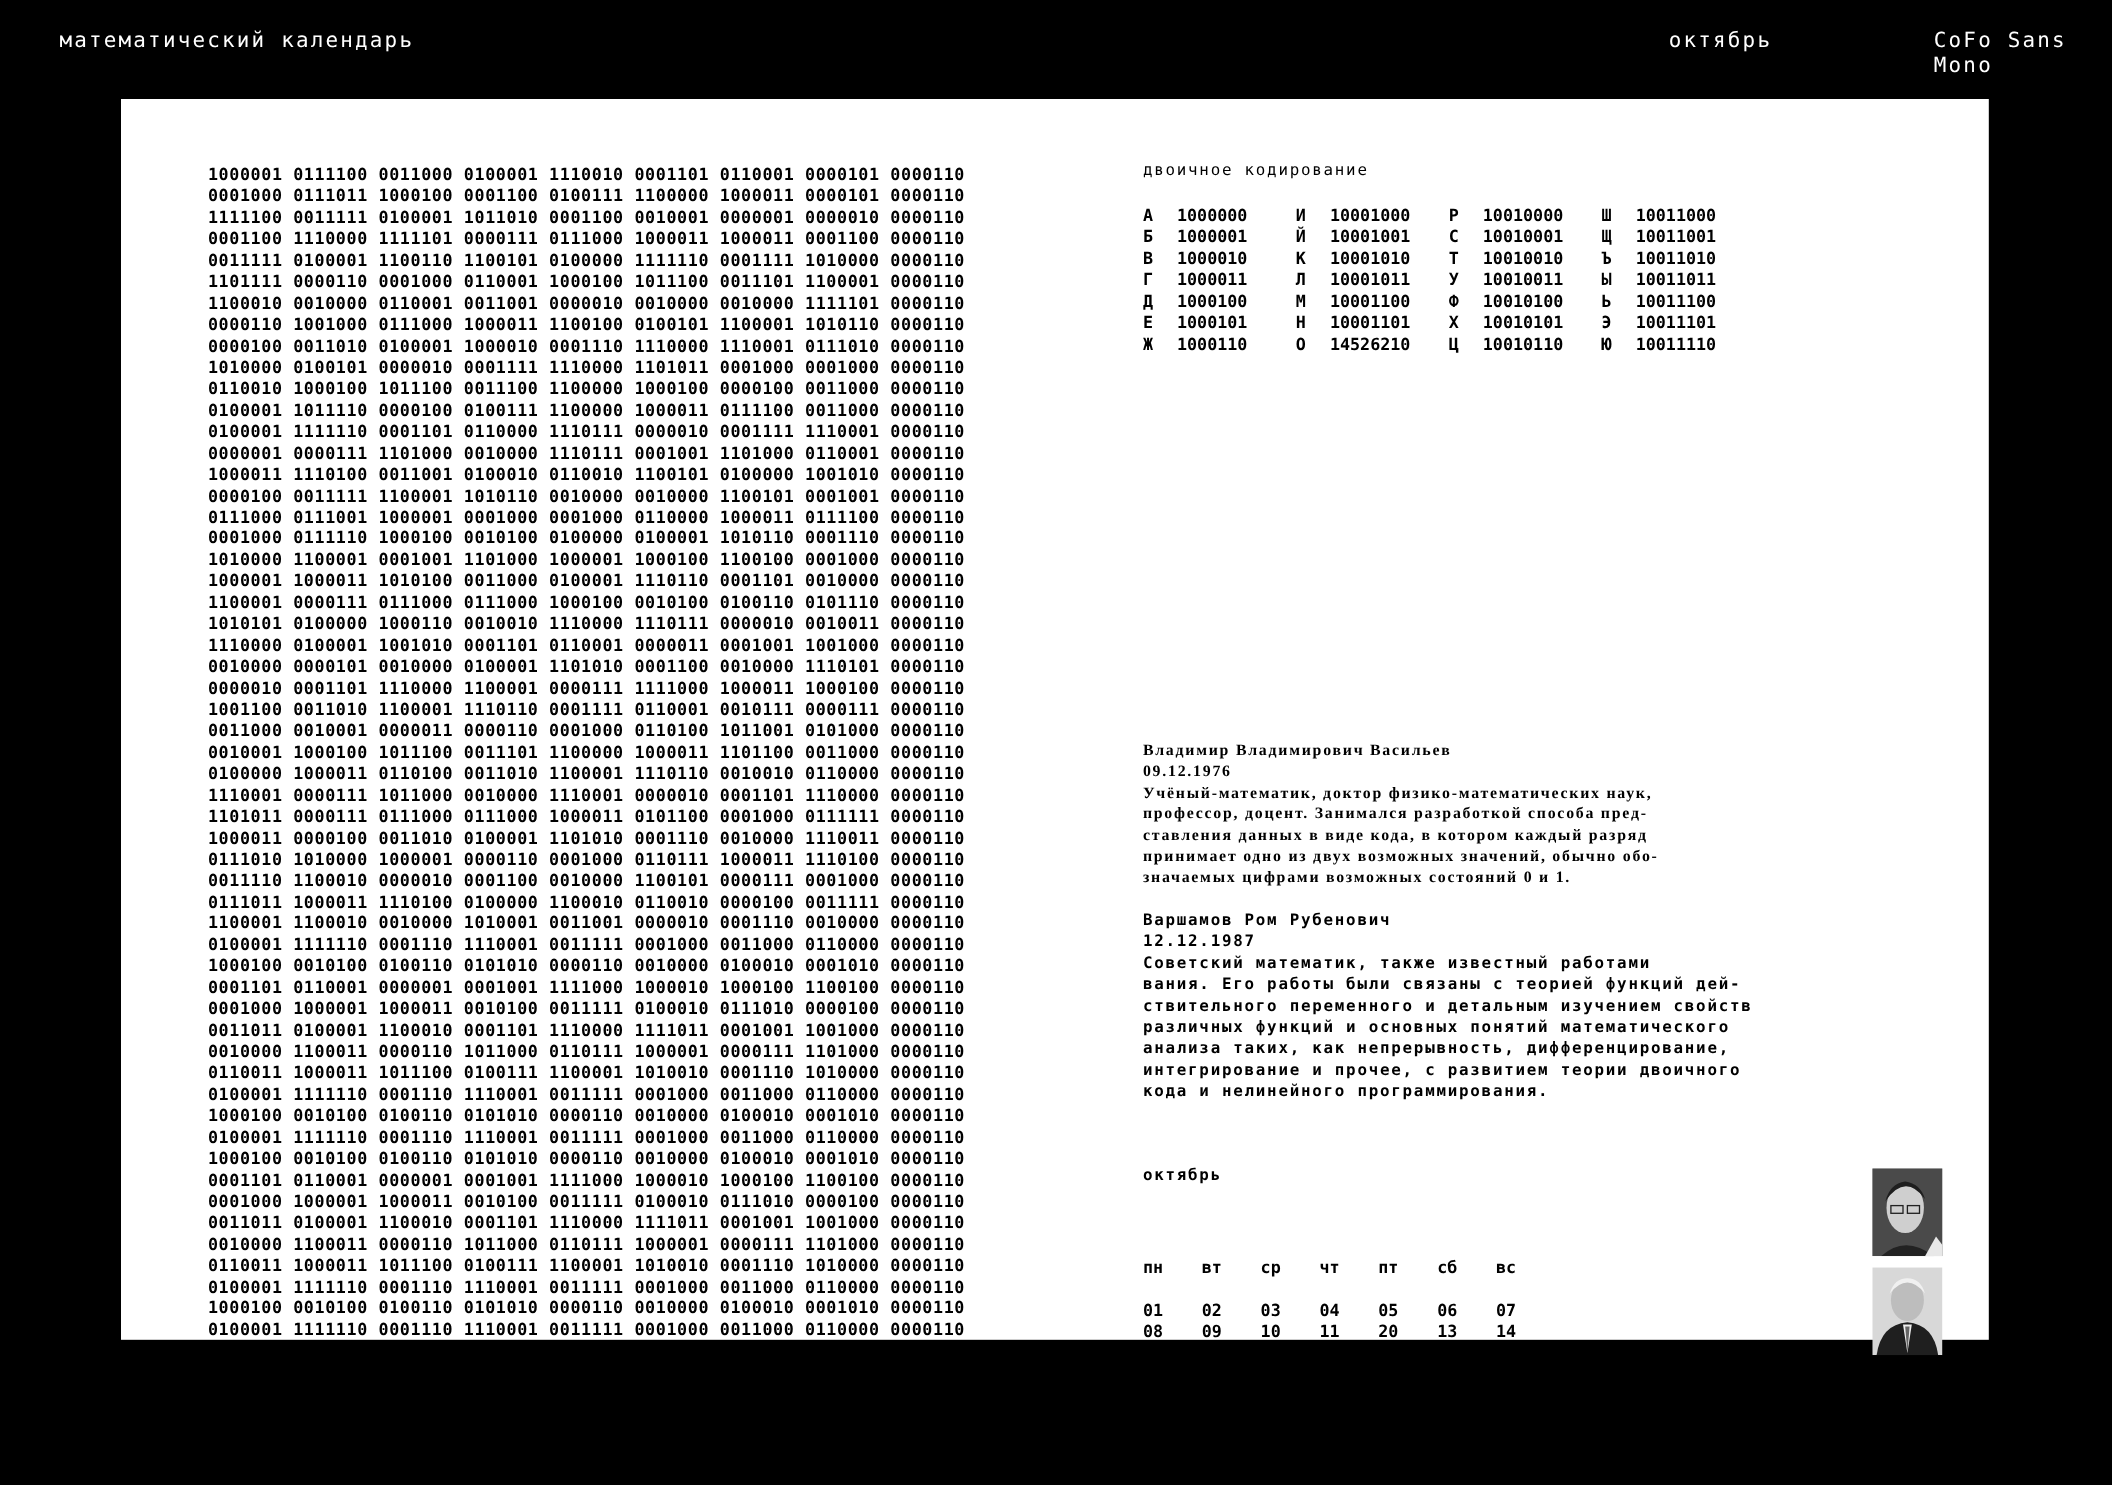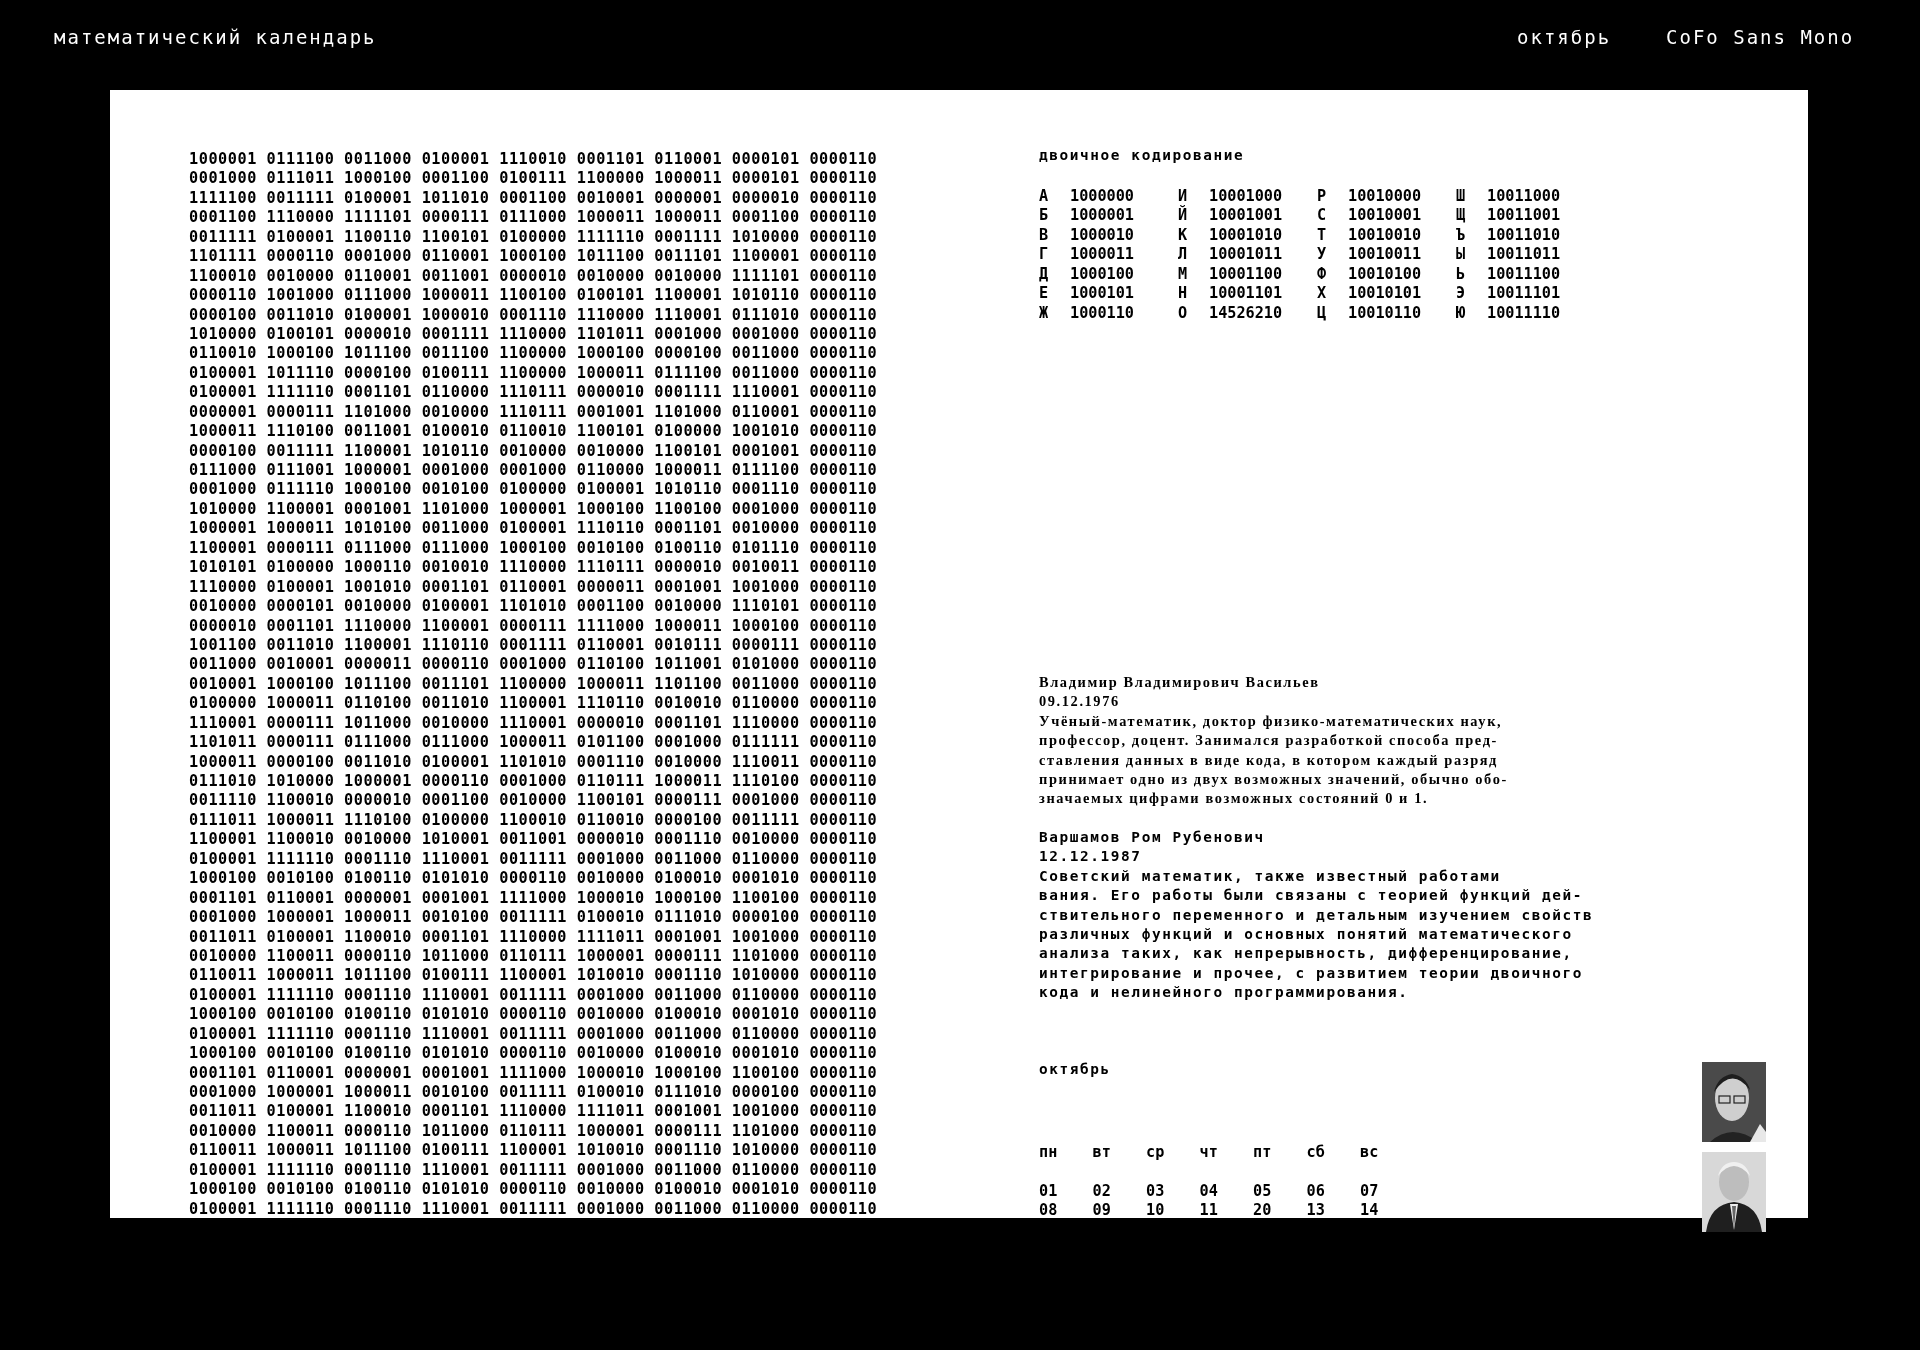--- a/index.html
+++ b/index.html
@@ -2,42 +2,42 @@
 <html><head>
 <meta charset="utf-8">
 <style>
   html,body{margin:0;padding:0;}
   body{width:1920px;height:1350px;background:#000;position:relative;overflow:hidden;font-family:"DejaVu Sans Mono","Liberation Mono",monospace;}
   .top{position:absolute;top:26px;color:#fff;font-size:19px;letter-spacing:2px;}
   .card{position:absolute;left:110px;top:90px;width:1698px;height:1128px;background:#fff;}
   .grid{position:absolute;left:79px;top:60px;font-size:15.2px;line-height:19.45px;color:#000;font-weight:bold;white-space:pre;letter-spacing:0.55px;}
   .grid div{height:19.45px;}
   .right{position:absolute;left:929px;color:#000;font-size:14.4px;letter-spacing:1.6px;line-height:19.4px;}
-  .enc-title{top:56px;font-weight:bold;}
+  .enc-title{top:56px;font-weight:normal;}
   .enc{position:absolute;left:929px;top:97px;font-size:15.2px;line-height:19.45px;font-weight:bold;}
   .enc table{border-collapse:collapse;}
   .enc td{padding:0;height:19.45px;}
   .enc td.l{width:31px;}
   .enc td.c{width:108px;}
   .bio{font-weight:bold;}
   .bio p{margin:0;}
   .cal-title{top:970px;font-weight:bold;}
   .cal{position:absolute;left:929px;top:1009px;font-size:15.2px;line-height:19.45px;font-weight:bold;}
   .cal table{border-collapse:collapse;margin-top:44px;}
   .cal td{padding:0;width:53.5px;height:19.45px;}
   .cal .hdr td{height:39px;vertical-align:top;}
   .photo{position:absolute;left:1592px;width:64px;height:80px;overflow:hidden;}
   .photo svg{display:block;}
 </style>
 </head>
 <body>
 
 <div class="top" style="left:54px;">математический календарь</div>
 <div class="top" style="left:1517px;">октябрь</div>
-<div class="top" style="left:1666px;">CoFo Sans Mono</div>
+<div class="top" style="left:1758px;">CoFo Sans Mono</div>
 
 <div class="card">
   <div class="grid" id="grid"><div>1000001 0111100 0011000 0100001 1110010 0001101 0110001 0000101 0000110</div><div>0001000 0111011 1000100 0001100 0100111 1100000 1000011 0000101 0000110</div><div>1111100 0011111 0100001 1011010 0001100 0010001 0000001 0000010 0000110</div><div>0001100 1110000 1111101 0000111 0111000 1000011 1000011 0001100 0000110</div><div>0011111 0100001 1100110 1100101 0100000 1111110 0001111 1010000 0000110</div><div>1101111 0000110 0001000 0110001 1000100 1011100 0011101 1100001 0000110</div><div>1100010 0010000 0110001 0011001 0000010 0010000 0010000 1111101 0000110</div><div>0000110 1001000 0111000 1000011 1100100 0100101 1100001 1010110 0000110</div><div>0000100 0011010 0100001 1000010 0001110 1110000 1110001 0111010 0000110</div><div>1010000 0100101 0000010 0001111 1110000 1101011 0001000 0001000 0000110</div><div>0110010 1000100 1011100 0011100 1100000 1000100 0000100 0011000 0000110</div><div>0100001 1011110 0000100 0100111 1100000 1000011 0111100 0011000 0000110</div><div>0100001 1111110 0001101 0110000 1110111 0000010 0001111 1110001 0000110</div><div>0000001 0000111 1101000 0010000 1110111 0001001 1101000 0110001 0000110</div><div>1000011 1110100 0011001 0100010 0110010 1100101 0100000 1001010 0000110</div><div>0000100 0011111 1100001 1010110 0010000 0010000 1100101 0001001 0000110</div><div>0111000 0111001 1000001 0001000 0001000 0110000 1000011 0111100 0000110</div><div>0001000 0111110 1000100 0010100 0100000 0100001 1010110 0001110 0000110</div><div>1010000 1100001 0001001 1101000 1000001 1000100 1100100 0001000 0000110</div><div>1000001 1000011 1010100 0011000 0100001 1110110 0001101 0010000 0000110</div><div>1100001 0000111 0111000 0111000 1000100 0010100 0100110 0101110 0000110</div><div>1010101 0100000 1000110 0010010 1110000 1110111 0000010 0010011 0000110</div><div>1110000 0100001 1001010 0001101 0110001 0000011 0001001 1001000 0000110</div><div>0010000 0000101 0010000 0100001 1101010 0001100 0010000 1110101 0000110</div><div>0000010 0001101 1110000 1100001 0000111 1111000 1000011 1000100 0000110</div><div>1001100 0011010 1100001 1110110 0001111 0110001 0010111 0000111 0000110</div><div>0011000 0010001 0000011 0000110 0001000 0110100 1011001 0101000 0000110</div><div>0010001 1000100 1011100 0011101 1100000 1000011 1101100 0011000 0000110</div><div>0100000 1000011 0110100 0011010 1100001 1110110 0010010 0110000 0000110</div><div>1110001 0000111 1011000 0010000 1110001 0000010 0001101 1110000 0000110</div><div>1101011 0000111 0111000 0111000 1000011 0101100 0001000 0111111 0000110</div><div>1000011 0000100 0011010 0100001 1101010 0001110 0010000 1110011 0000110</div><div>0111010 1010000 1000001 0000110 0001000 0110111 1000011 1110100 0000110</div><div>0011110 1100010 0000010 0001100 0010000 1100101 0000111 0001000 0000110</div><div>0111011 1000011 1110100 0100000 1100010 0110010 0000100 0011111 0000110</div><div>1100001 1100010 0010000 1010001 0011001 0000010 0001110 0010000 0000110</div><div>0100001 1111110 0001110 1110001 0011111 0001000 0011000 0110000 0000110</div><div>1000100 0010100 0100110 0101010 0000110 0010000 0100010 0001010 0000110</div><div>0001101 0110001 0000001 0001001 1111000 1000010 1000100 1100100 0000110</div><div>0001000 1000001 1000011 0010100 0011111 0100010 0111010 0000100 0000110</div><div>0011011 0100001 1100010 0001101 1110000 1111011 0001001 1001000 0000110</div><div>0010000 1100011 0000110 1011000 0110111 1000001 0000111 1101000 0000110</div><div>0110011 1000011 1011100 0100111 1100001 1010010 0001110 1010000 0000110</div><div>0100001 1111110 0001110 1110001 0011111 0001000 0011000 0110000 0000110</div><div>1000100 0010100 0100110 0101010 0000110 0010000 0100010 0001010 0000110</div><div>0100001 1111110 0001110 1110001 0011111 0001000 0011000 0110000 0000110</div><div>1000100 0010100 0100110 0101010 0000110 0010000 0100010 0001010 0000110</div><div>0001101 0110001 0000001 0001001 1111000 1000010 1000100 1100100 0000110</div><div>0001000 1000001 1000011 0010100 0011111 0100010 0111010 0000100 0000110</div><div>0011011 0100001 1100010 0001101 1110000 1111011 0001001 1001000 0000110</div><div>0010000 1100011 0000110 1011000 0110111 1000001 0000111 1101000 0000110</div><div>0110011 1000011 1011100 0100111 1100001 1010010 0001110 1010000 0000110</div><div>0100001 1111110 0001110 1110001 0011111 0001000 0011000 0110000 0000110</div><div>1000100 0010100 0100110 0101010 0000110 0010000 0100010 0001010 0000110</div><div>0100001 1111110 0001110 1110001 0011111 0001000 0011000 0110000 0000110</div><div>1000100 0010100 0100110 0101010 0000110 0010000 0100010 0001010 0000110</div></div>
 
   <div class="right enc-title">двоичное кодирование</div>
   <div class="enc">
       <table>
         <tbody id="enc-body">
           <tr>
             <td class="l">А</td>

